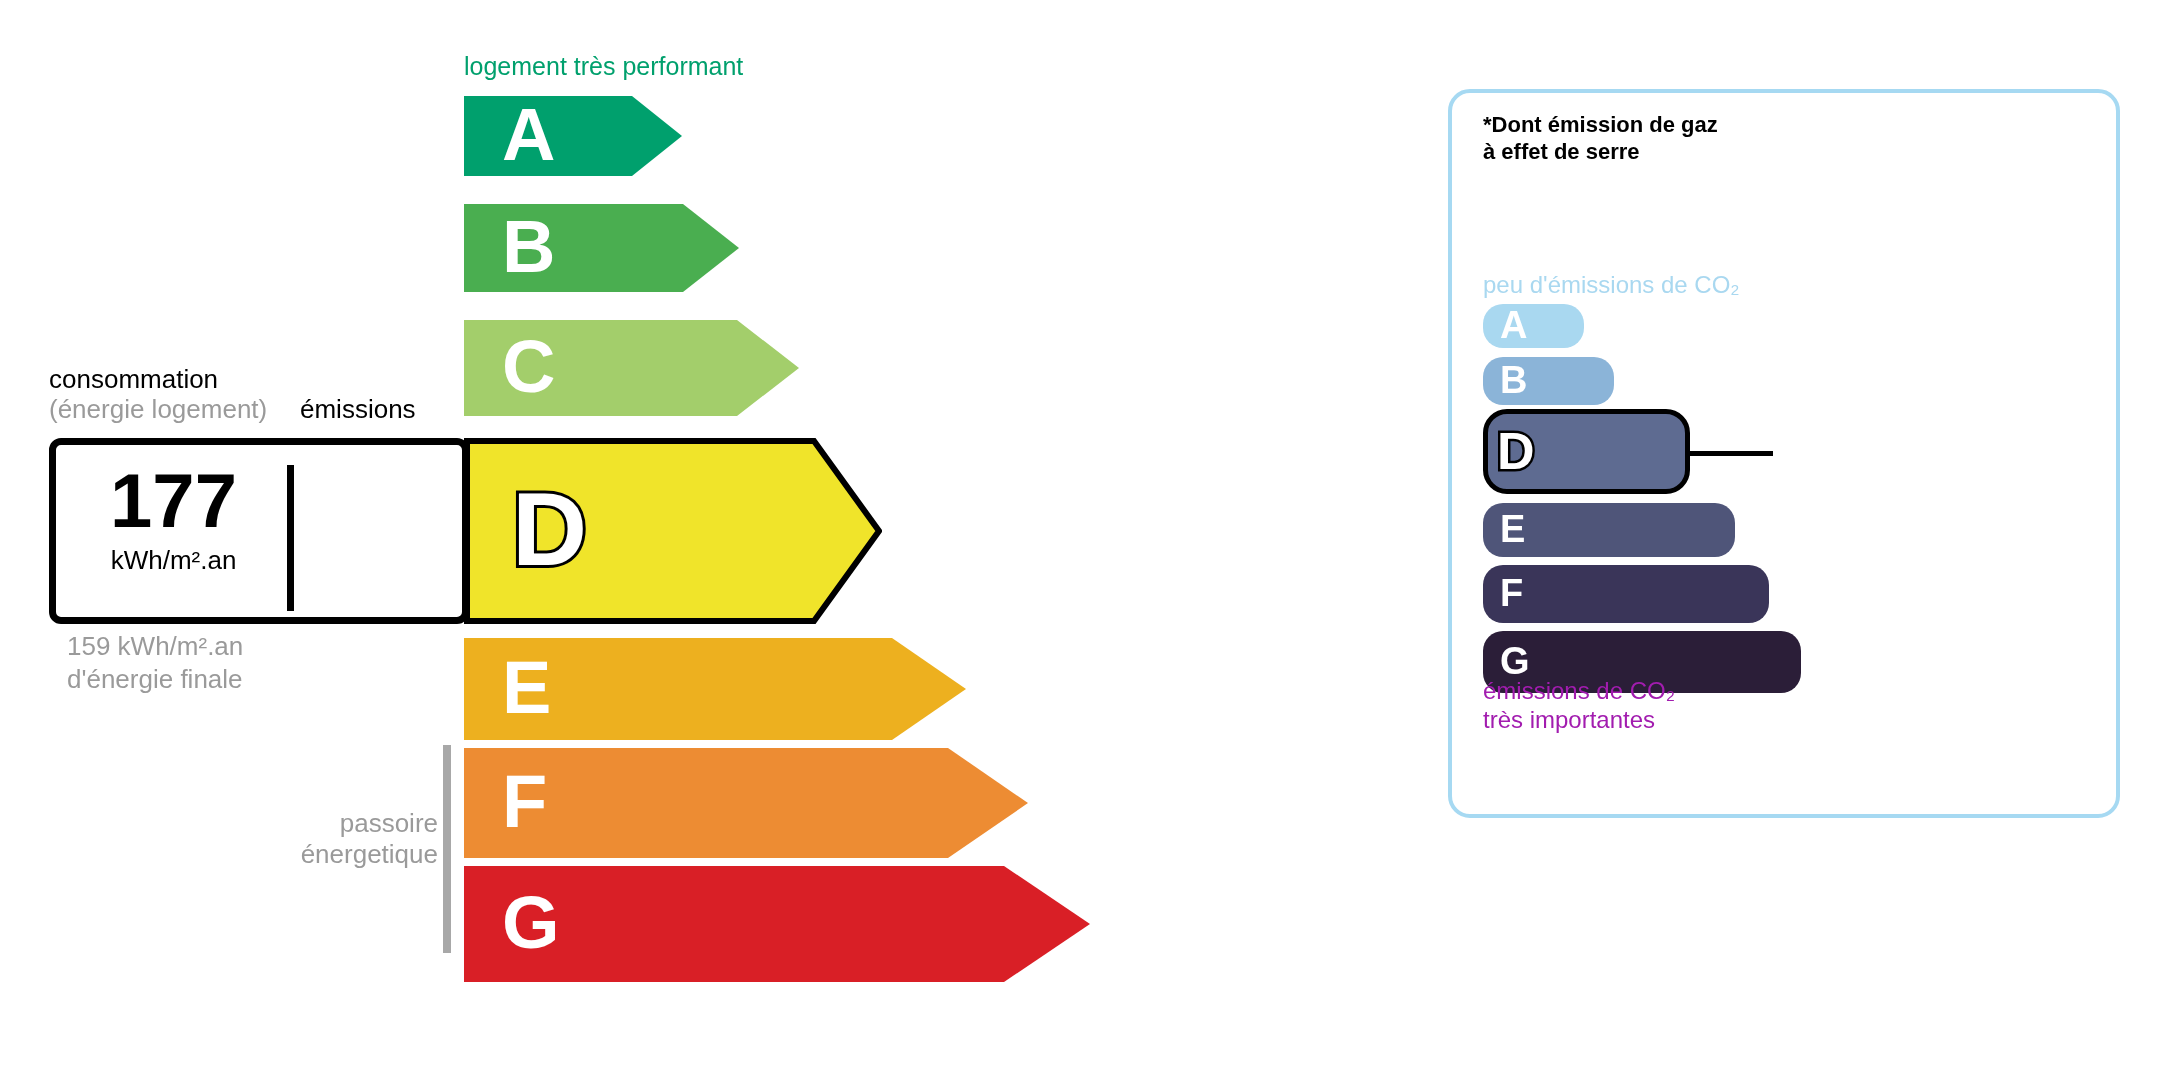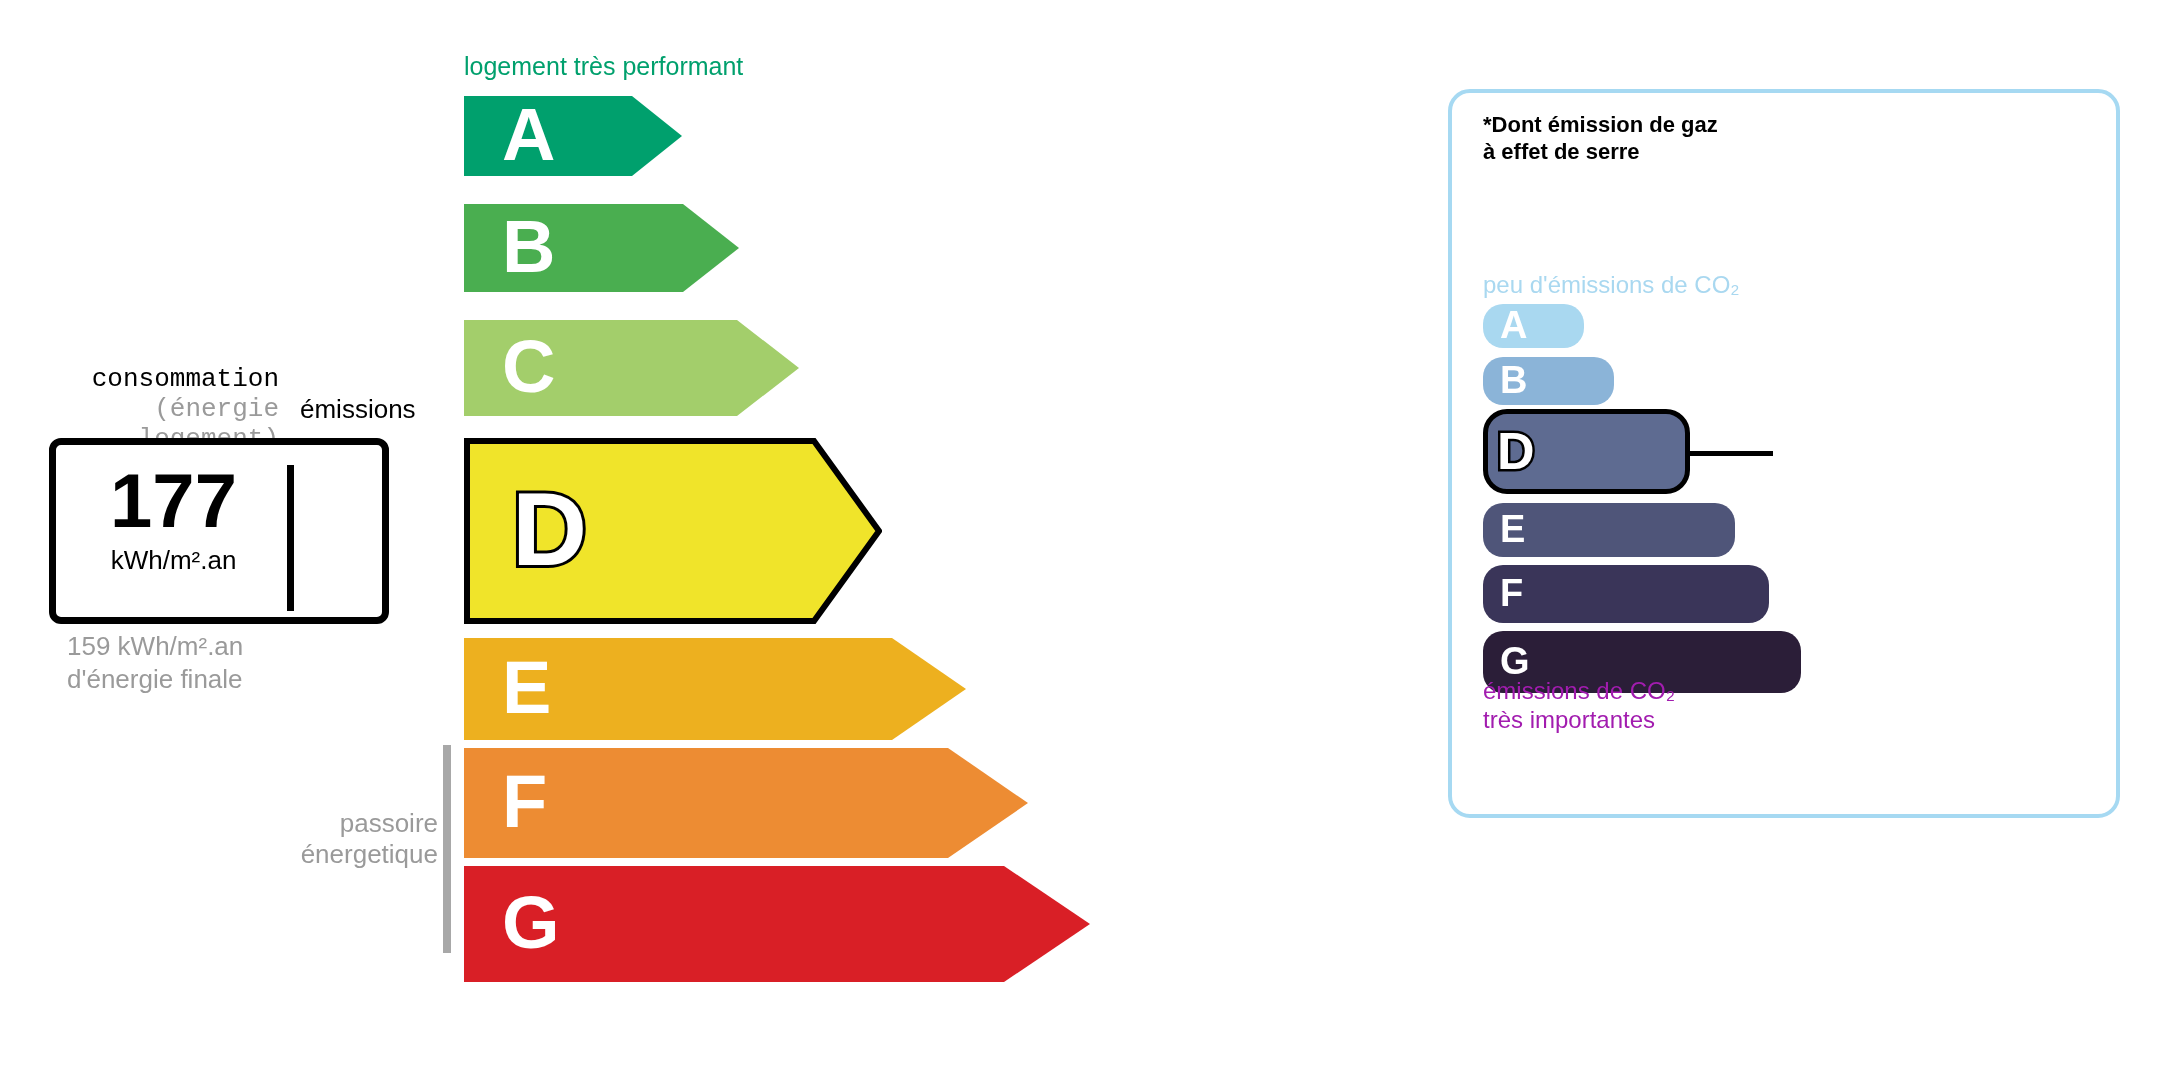--- a/index.html
+++ b/index.html
@@ -56,21 +56,21 @@
     font-size: 25px;
     color: #E2231A;
     white-space: nowrap;
   }
 
   
   #value-box {
     position: absolute;
     left: 49px;
     top: 438px;
-    width: 340px;
+    width: 420px;
     height: 186px;
     border: 7px solid #000000;
     border-radius: 12px;
     background: #ffffff;
     box-sizing: border-box;
     z-index: 4;
   }
   #value-divider {
     position: absolute;
     left: 231px;
@@ -98,25 +98,24 @@
     color: #000000;
     margin-top: 6px;
     white-space: nowrap;
   }
 
   #label-consommation {
     position: absolute;
     left: 49px;
     top: 364px;
     width: 230px;
-    text-align: right;
+    text-align: left;
     font-size: 26px;
     color: #000000;
     line-height: 1.16;
-    font-family: Liberation Mono, monospace;
   }
   #label-consommation .sub { color: #9A9A9A; display: block; }
 
   #label-emissions {
     position: absolute;
     left: 300px;
     top: 394px;
     font-size: 26px;
     color: #000000;
     white-space: nowrap;

